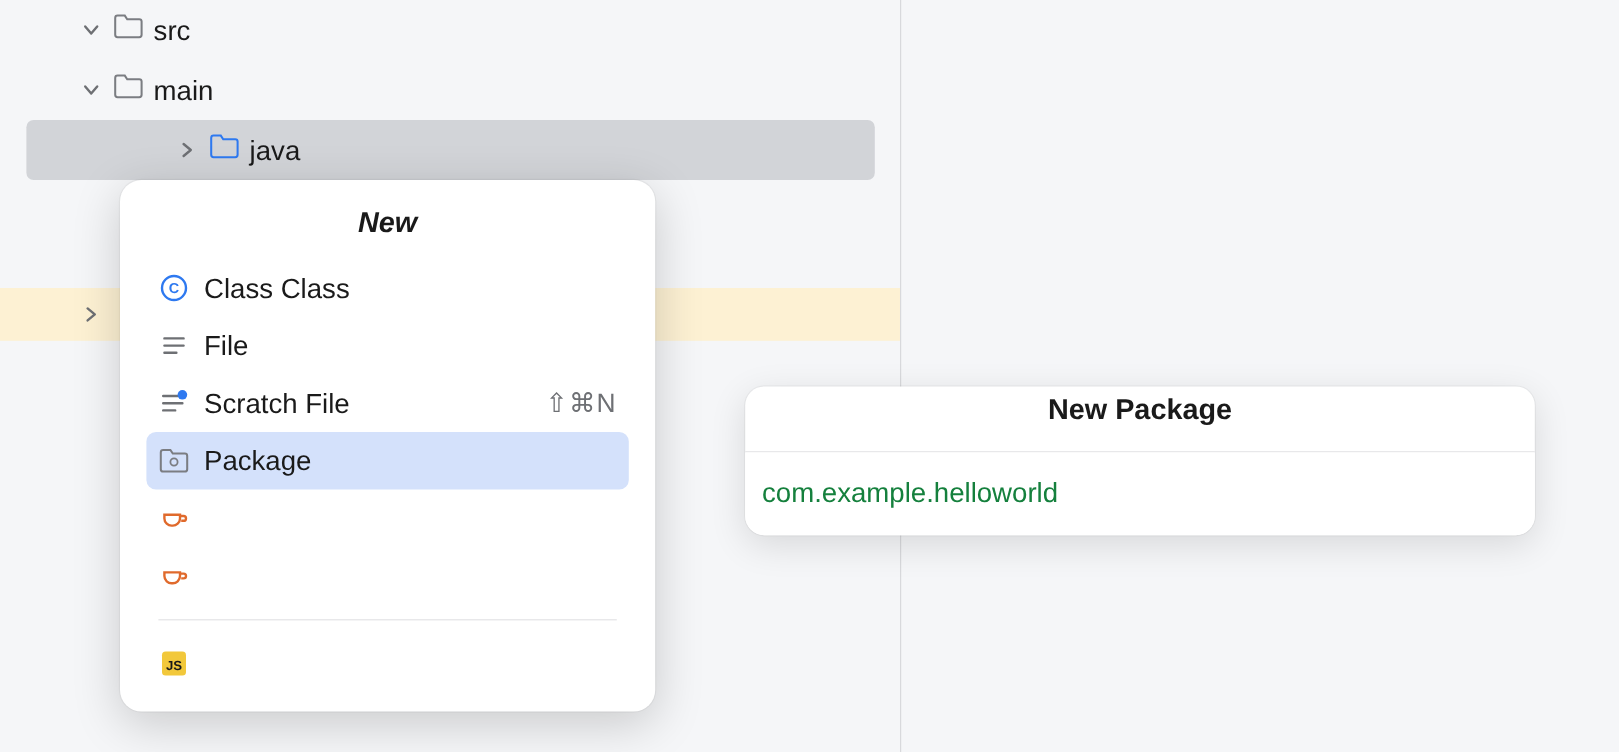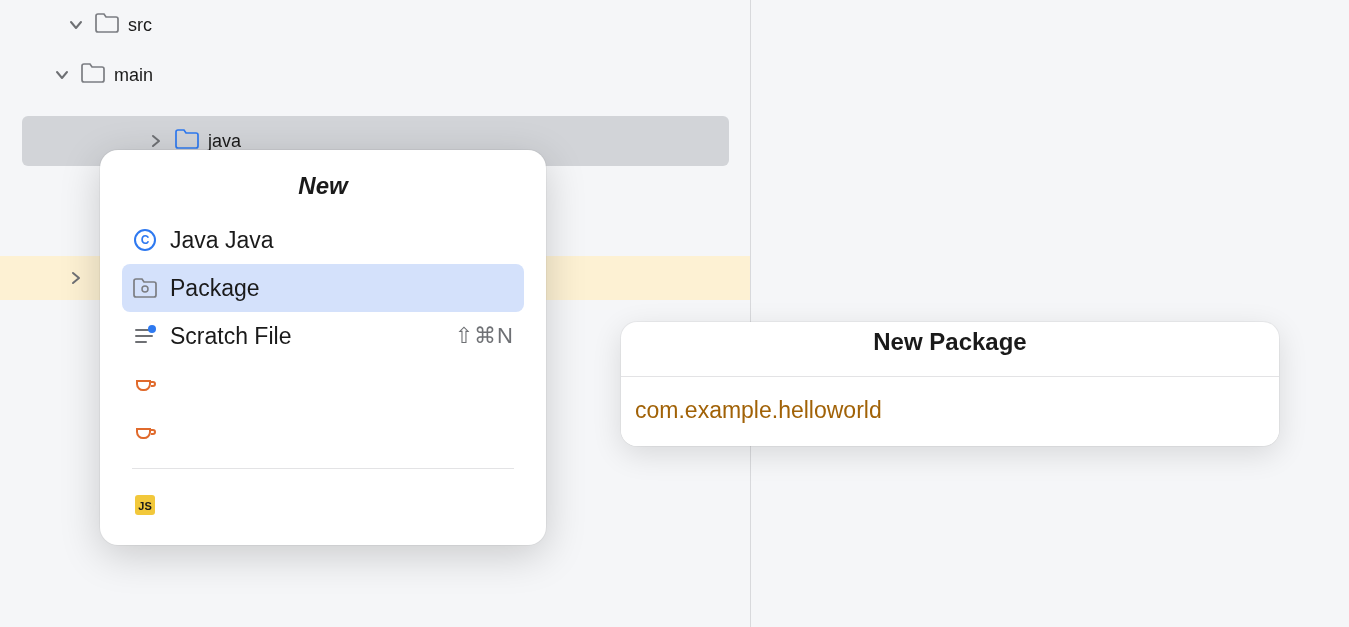--- a/index.html
+++ b/index.html
@@ -28,21 +28,21 @@
     position: absolute;
     left: 0;
     top: 0;
     width: 750px;
   }
 
   .tree-row {
     height: 50px;
     display: flex;
     align-items: center;
-    font-size: 18px;
+    font-size: 23px;
     user-select: none;
   }
   .tree-row.selected-row {
     background: #d2d4d8;
   }
   .tree-row.highlight-row {
     background: #fdf1d3;
   }
   .tree-row.highlight-row {
     width: 750px;
@@ -141,21 +141,21 @@
     border-bottom: 1px solid #e3e3e5;
   }
   .dialog-input {
     width: 100%;
     border: none;
     outline: none;
     font-size: 23px;
     padding: 20px 14px 22px 14px;
     border-radius: 0 0 16px 16px;
     font-family: inherit;
-    color: #a16207;
+    color: #15803d;
   }
 
   
   .spacer { display:inline-block; }
 
 </style>
 </head>
 <body>
 
 <div class="divider-line"></div>
@@ -170,36 +170,36 @@
     </span>
     <span class="spacer" style="width:8px;"></span>
     <span class="folder-ic">
       <svg width="26" height="22" viewBox="0 0 26 22">
           <path d="M2 4a2 2 0 0 1 2-2h6l2 3h10a2 2 0 0 1 2 2v11a2 2 0 0 1-2 2H4a2 2 0 0 1-2-2V4z" fill="none" stroke="#7b7d82" stroke-width="1.7"></path>
         </svg>
     </span>
     <span class="tree-label">src</span>
   </div>
 
-  <div class="tree-row" style="padding-left:52px;">
+  <div class="tree-row" style="padding-left:66px;">
     <span class="chevron">
       <svg width="16" height="16" viewBox="0 0 16 16">
           <path d="M3 5l5 6 5-6" fill="none" stroke="#6e7074" stroke-width="2" stroke-linecap="round" stroke-linejoin="round"></path>
         </svg>
     </span>
     <span class="spacer" style="width:8px;"></span>
     <span class="folder-ic">
       <svg width="26" height="22" viewBox="0 0 26 22">
           <path d="M2 4a2 2 0 0 1 2-2h6l2 3h10a2 2 0 0 1 2 2v11a2 2 0 0 1-2 2H4a2 2 0 0 1-2-2V4z" fill="none" stroke="#7b7d82" stroke-width="1.7"></path>
         </svg>
     </span>
     <span class="tree-label">main</span>
   </div>
 
-  <div class="tree-row selected-row row-inset" style="padding-left:124px;margin-top:16px;">
+  <div class="tree-row selected-row row-inset" style="padding-left:124px;">
     <span class="chevron">
       <svg width="16" height="16" viewBox="0 0 16 16">
           <path d="M5 3l6 5-6 5" fill="none" stroke="#6e7074" stroke-width="2" stroke-linecap="round" stroke-linejoin="round"></path>
         </svg>
     </span>
     <span class="spacer" style="width:8px;"></span>
     <span class="folder-ic">
       <svg width="26" height="22" viewBox="0 0 26 22">
           <path d="M2 4a2 2 0 0 1 2-2h6l2 3h10a2 2 0 0 1 2 2v11a2 2 0 0 1-2 2H4a2 2 0 0 1-2-2V4z" fill="none" stroke="#2e79f0" stroke-width="1.7"></path>
         </svg>
@@ -224,44 +224,52 @@
 
   <div class="menu-items">
 
     <div class="menu-item">
       <span class="menu-icon">
         <svg width="24" height="24" viewBox="0 0 24 24">
             <circle cx="12" cy="12" r="10" fill="none" stroke="#2e79f0" stroke-width="2"></circle>
             <text x="12" y="16" text-anchor="middle" font-size="12" font-weight="700" fill="#2e79f0" font-family="Arial">C</text>
           </svg>
       </span>
-      <span>Java Java</span>
-    </div>
-
-
+      <span>Class Class</span>
+    </div>
+
+
+    <div class="menu-item">
+      <span class="menu-icon">
+        <svg width="22" height="22" viewBox="0 0 22 22">
+            <path d="M3 5h16M3 11h16M3 17h10" stroke="#6e7074" stroke-width="2" stroke-linecap="round"></path>
+          </svg>
+      </span>
+      <span>File</span>
+    </div>
+
+    <div class="menu-item">
+      <span class="menu-icon">
+        <svg width="24" height="24" viewBox="0 0 24 24">
+            <path d="M3 6h16M3 12h16M3 18h10" stroke="#6e7074" stroke-width="2" stroke-linecap="round"></path>
+            <circle cx="19" cy="5" r="4" fill="#2e79f0"></circle>
+          </svg>
+      </span>
+      <span>Scratch File</span>
+      <span class="menu-shortcut">⇧⌘N</span>
+    </div>
 
     <div class="menu-item highlighted">
       <span class="menu-icon">
         <svg width="26" height="22" viewBox="0 0 26 22">
             <path d="M2 4a2 2 0 0 1 2-2h6l2 3h10a2 2 0 0 1 2 2v11a2 2 0 0 1-2 2H4a2 2 0 0 1-2-2V4z" fill="none" stroke="#7b7d82" stroke-width="1.7"></path>
             <circle cx="13" cy="12" r="3" fill="none" stroke="#7b7d82" stroke-width="1.5"></circle>
           </svg>
       </span>
       <span>Package</span>
-    </div>
-
-    <div class="menu-item">
-      <span class="menu-icon">
-        <svg width="24" height="24" viewBox="0 0 24 24">
-            <path d="M3 6h16M3 12h16M3 18h10" stroke="#6e7074" stroke-width="2" stroke-linecap="round"></path>
-            <circle cx="19" cy="5" r="4" fill="#2e79f0"></circle>
-          </svg>
-      </span>
-      <span>Scratch File</span>
-      <span class="menu-shortcut">⇧⌘N</span>
     </div>
 
     <div class="menu-item">
       <span class="menu-icon">
         <svg width="24" height="24" viewBox="0 0 24 24">
             <path d="M4 9h13v3a6 6 0 0 1-6.5 6A6 6 0 0 1 4 12V9z" fill="none" stroke="#e06a2c" stroke-width="2"></path>
             <path d="M17 10h3a2 2 0 0 1 0 4h-2" fill="none" stroke="#e06a2c" stroke-width="2"></path>
           </svg>
       </span>
     </div>

